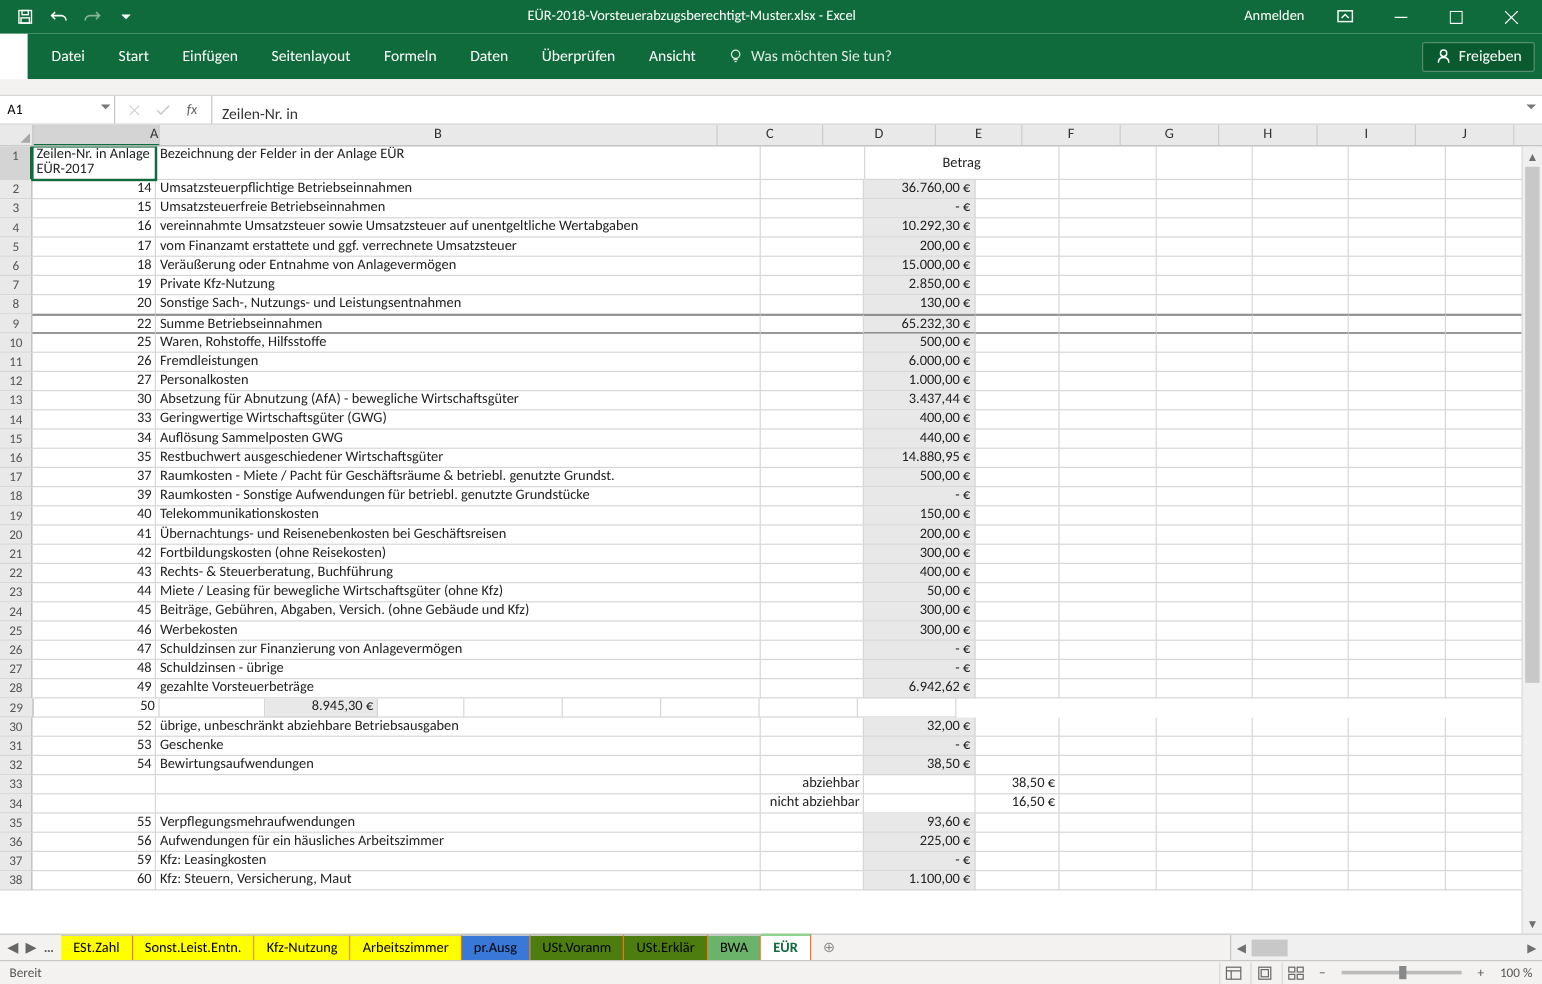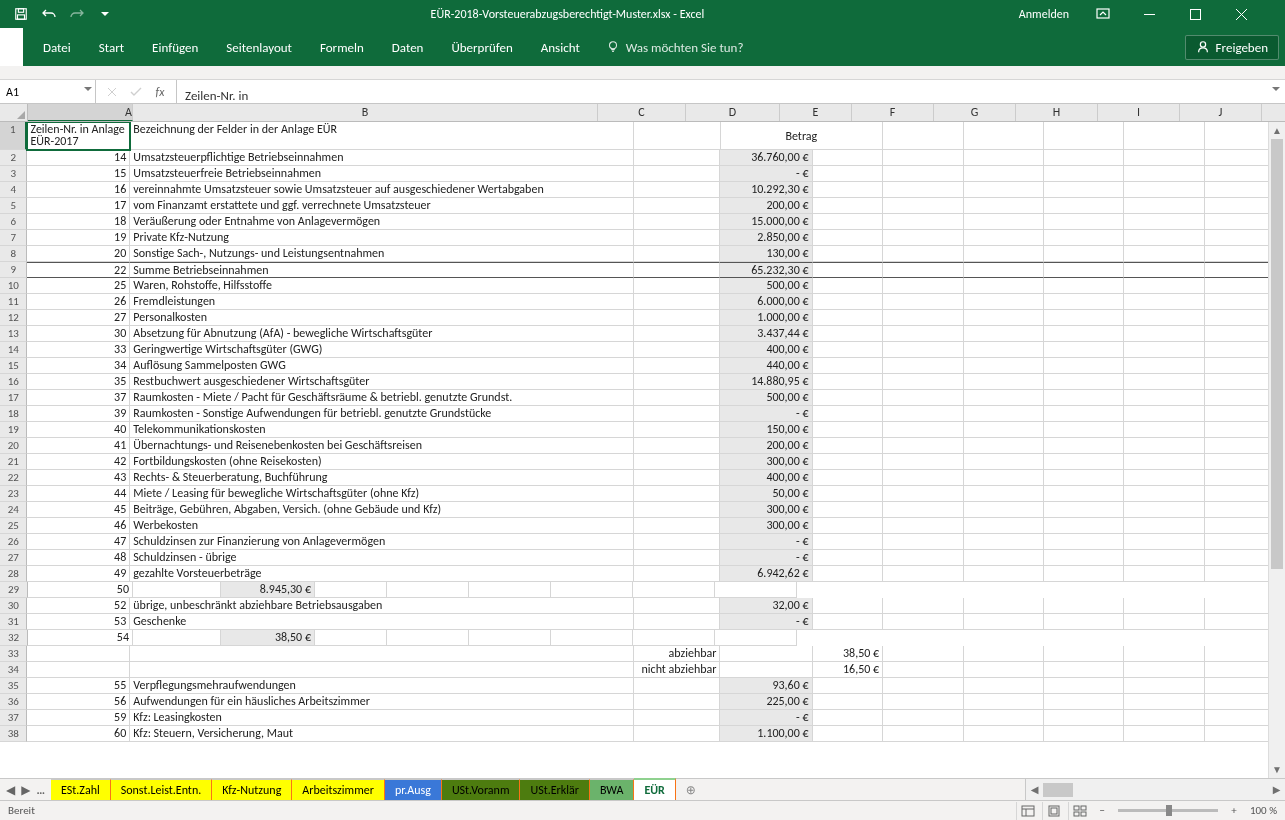--- a/index.html
+++ b/index.html
@@ -3,21 +3,21 @@
 <meta charset="utf-8">
 <style>
 * { margin:0; padding:0; box-sizing:border-box; font-family:"Segoe UI",Calibri,Arial,sans-serif; }
 body { background:#fff; overflow:hidden; width:1285px; height:820px; position:relative; }
 
 
 .titlebar { height:28px; background:#0f6b3b; display:flex; align-items:center; color:#fff; font-size:12px; }
 .qat { display:flex; align-items:center; padding:0 8px; gap:2px; }
 .qat-btn { width:26px; height:24px; display:flex; align-items:center; justify-content:center; cursor:pointer; }
 .titlebar-center { flex:1; text-align:center; white-space:nowrap; overflow:hidden; }
-.titlebar-right { display:flex; align-items:center; gap:2px; padding-right:22px; }
+.titlebar-right { display:flex; align-items:center; gap:2px; padding-right:4px; }
 .win-btn { width:44px; height:28px; display:flex; align-items:center; justify-content:center; cursor:pointer; }
 .anmelden { padding:0 10px; font-size:12px; cursor:pointer; }
 
 
 .ribbon { height:38px; background:#0f6b3b; display:flex; align-items:center; color:#fff; font-size:13px; padding:0 6px;margin-left:23px; }
 .ribbon-tab { padding:0 14px; height:38px; display:flex; align-items:center; cursor:pointer; }
 .tell-me { display:flex; align-items:center; gap:6px; padding:0 12px; opacity:.85; }
 .share-btn { margin-left:auto; background:#0a5a30; padding:4px 10px; border-radius:2px; display:flex; align-items:center; gap:6px; cursor:pointer; border:1px solid rgba(255,255,255,.3); }
 
 
@@ -67,21 +67,21 @@
 .vscroll .arrow { height:17px; display:flex; align-items:center; justify-content:center; cursor:pointer; color:#707070; font-size:10px; }
 .vscroll .track { position:absolute; top:17px; bottom:17px; left:0; right:0; }
 .vscroll .thumb { position:absolute; top:0; height:430px; left:2px; right:2px; background:#c8c8c8; border-radius:0; }
 
 
 .sheetbar { position:absolute; left:0; right:0; bottom:20px; height:22px; background:#f3f2f1; border-top:1px solid #c8c8c8; display:flex; align-items:stretch; font-size:12px; }
 .sheet-nav { display:flex; align-items:center; padding:0 6px; gap:6px; color:#666; }
 .sheet-nav span { cursor:pointer; }
 .tab { padding:0 10px; display:flex; align-items:center; border-right:1px solid #f97316; cursor:pointer; border-top:1px solid #c8c8c8; }
 .tab.yellow { background:#ffff00; }
-.tab.blue { background:#3a78d8; color:#ffffff; }
+.tab.blue { background:#3a78d8; color:#000000; }
 .tab.green { background:#4d7c0f; }
 .tab.dgreen { background:#6bb36b; }
 .tab.active { background:#fff; border-top:2px solid #8fd18f; color:#0f6b3b; font-weight:600; margin-top:-1px; }
 .newtab { width:30px; display:flex; align-items:center; justify-content:center; color:#888; cursor:pointer; }
 .hscroll { margin-left:auto; width:260px; display:flex; align-items:center; background:#f0f0f0; border-left:1px solid #c8c8c8; }
 .hscroll .ha { width:17px; text-align:center; color:#707070; font-size:10px; cursor:pointer; }
 .hscroll .ht { flex:1; position:relative; height:14px; }
 .hscroll .hthumb { position:absolute; left:0; width:30px; top:0; bottom:0; background:#c8c8c8; }
 
 
@@ -260,21 +260,21 @@
 <div class="cell cE"></div>
 <div class="cell cF"></div>
           <div class="cell cG"></div>
           <div class="cell cH"></div>
           <div class="cell cI"></div>
           <div class="cell cJ"></div>
         </div>
         <div class="grow">
           <div class="rh">4</div>
 <div class="cell cA">16</div>
-<div class="cell cB">vereinnahmte Umsatzsteuer sowie Umsatzsteuer auf ausgeschiedener Wertabgaben</div>
+<div class="cell cB">vereinnahmte Umsatzsteuer sowie Umsatzsteuer auf unentgeltliche Wertabgaben</div>
 <div class="cell cC"></div>
 <div class="cell cD">10.292,30 €</div>
 <div class="cell cE"></div>
 <div class="cell cF"></div>
           <div class="cell cG"></div>
           <div class="cell cH"></div>
           <div class="cell cI"></div>
           <div class="cell cJ"></div>
         </div>
         <div class="grow">
@@ -623,20 +623,21 @@
 <div class="cell cE"></div>
 <div class="cell cF"></div>
           <div class="cell cG"></div>
           <div class="cell cH"></div>
           <div class="cell cI"></div>
           <div class="cell cJ"></div>
         </div>
         <div class="grow">
           <div class="rh">32</div>
 <div class="cell cA">54</div>
+<div class="cell cB">Bewirtungsaufwendungen</div>
 <div class="cell cC"></div>
 <div class="cell cD">38,50 €</div>
 <div class="cell cE"></div>
 <div class="cell cF"></div>
           <div class="cell cG"></div>
           <div class="cell cH"></div>
           <div class="cell cI"></div>
           <div class="cell cJ"></div>
         </div>
         <div class="grow">

